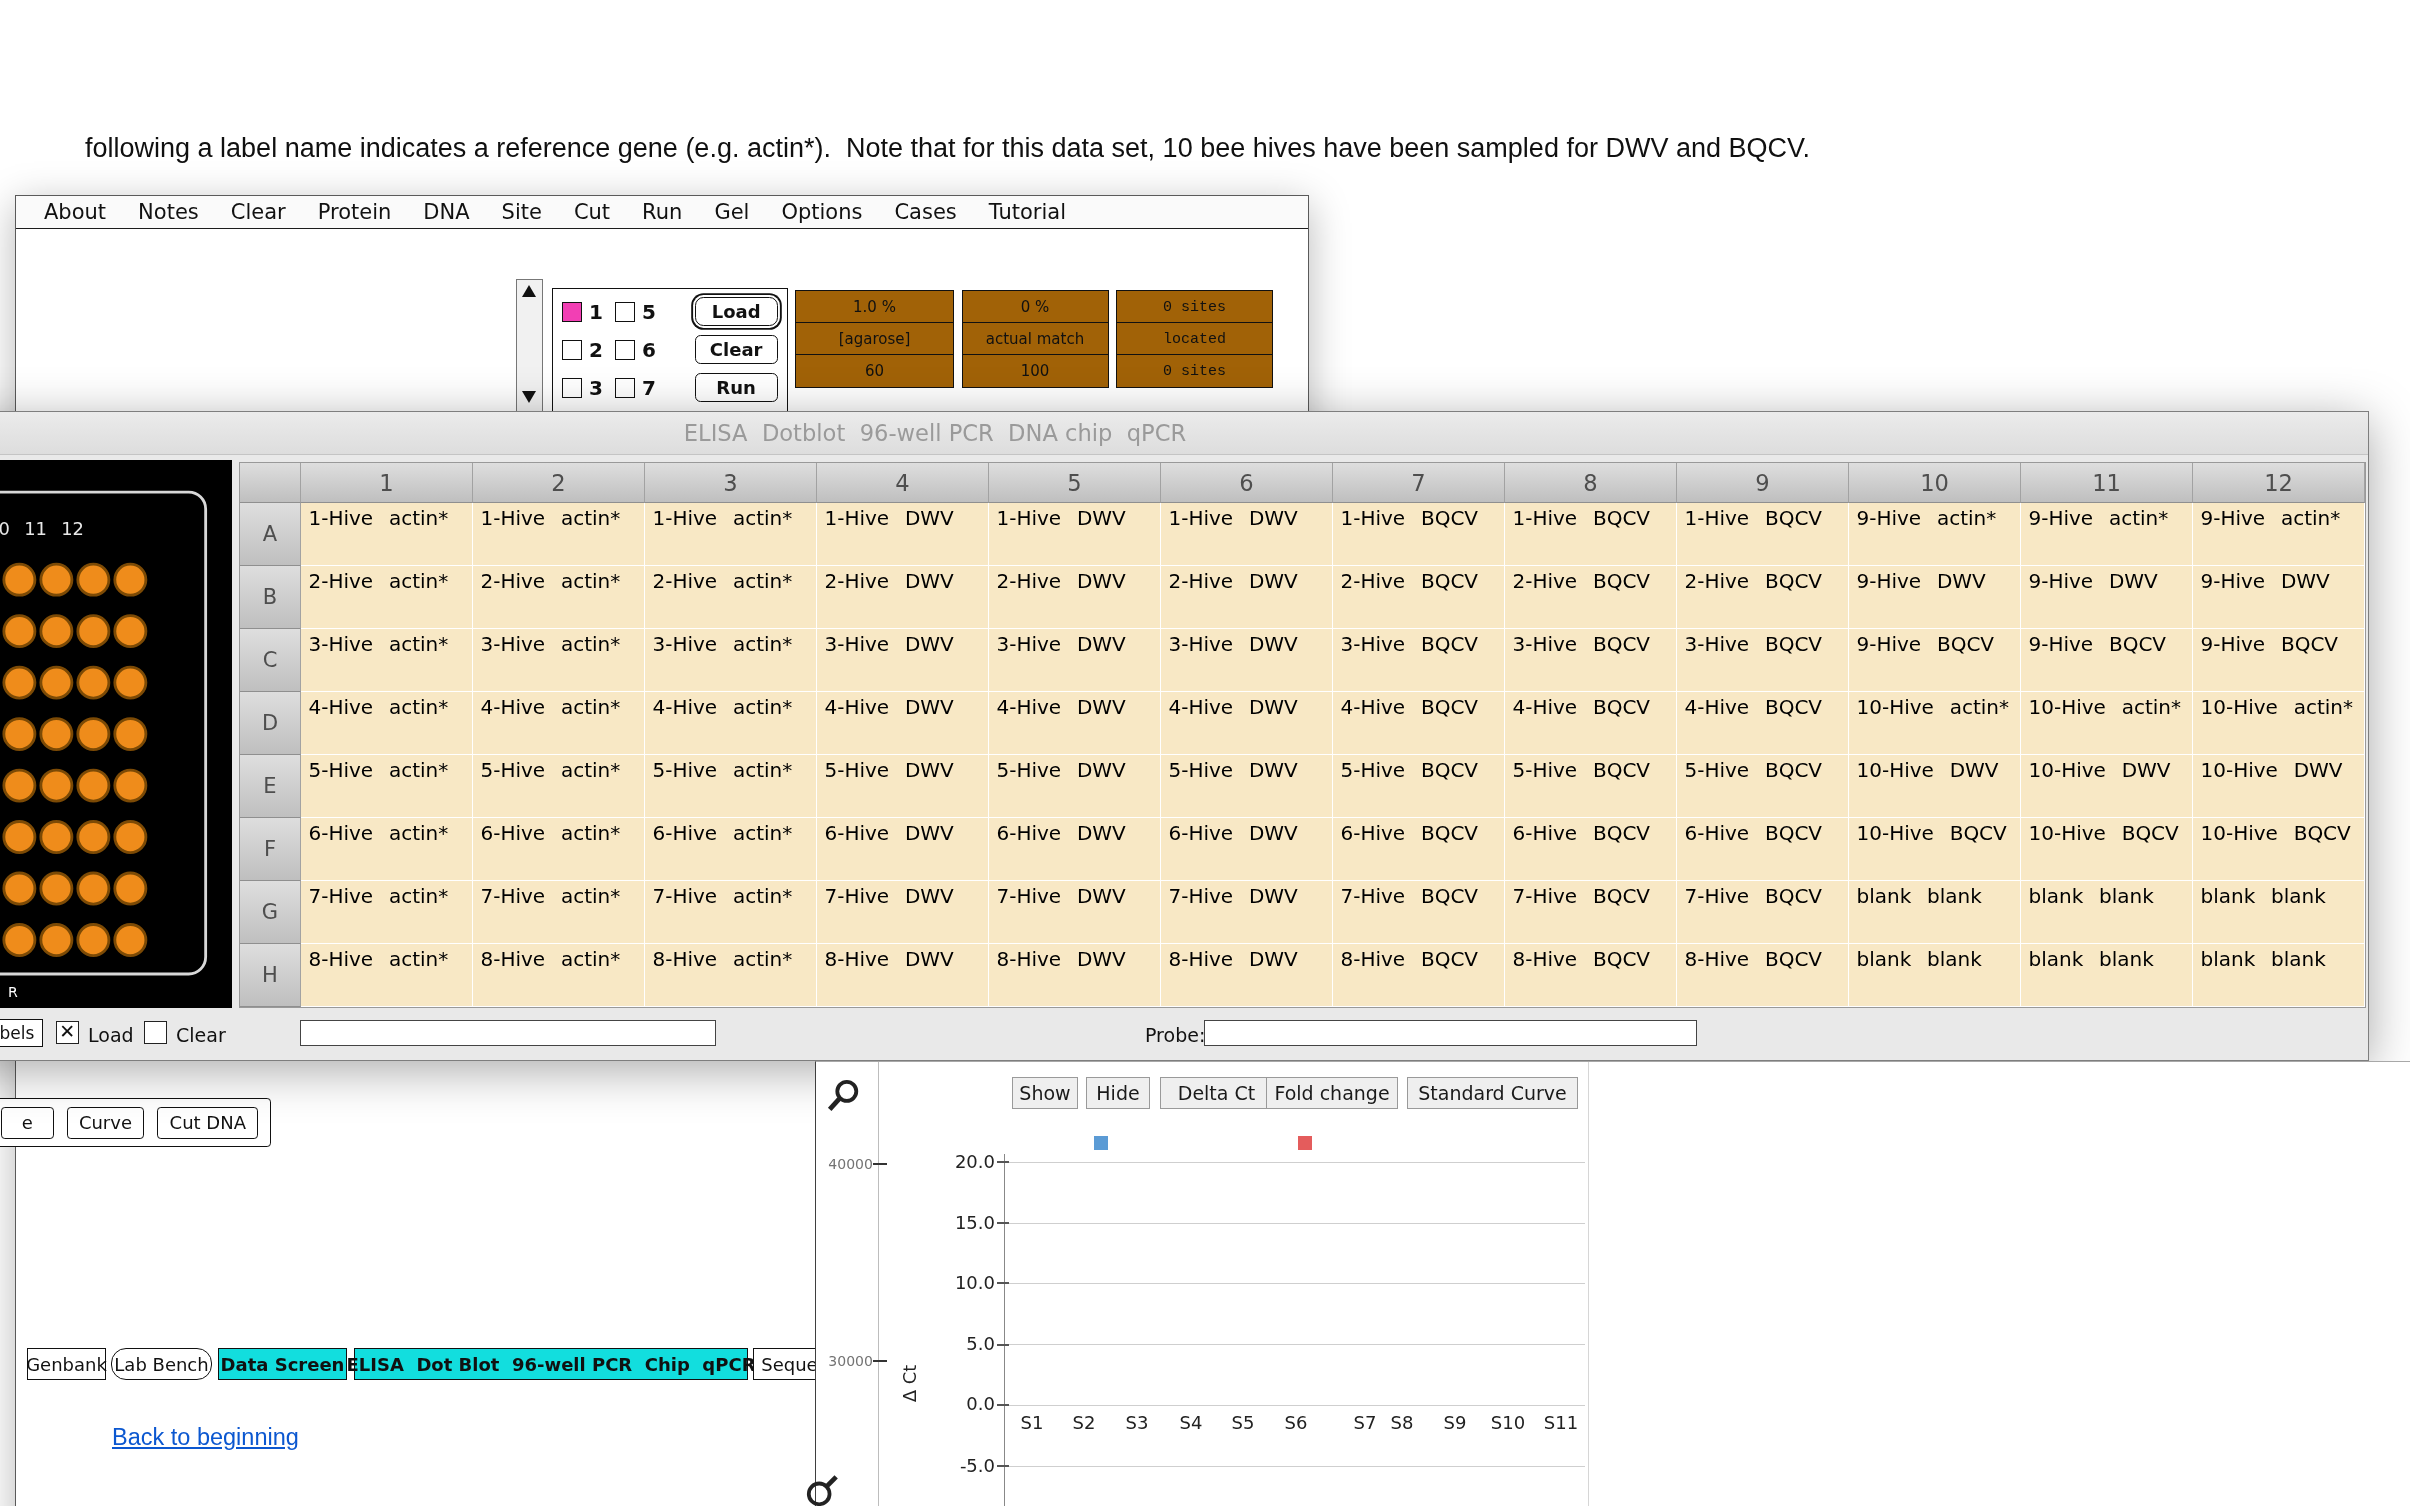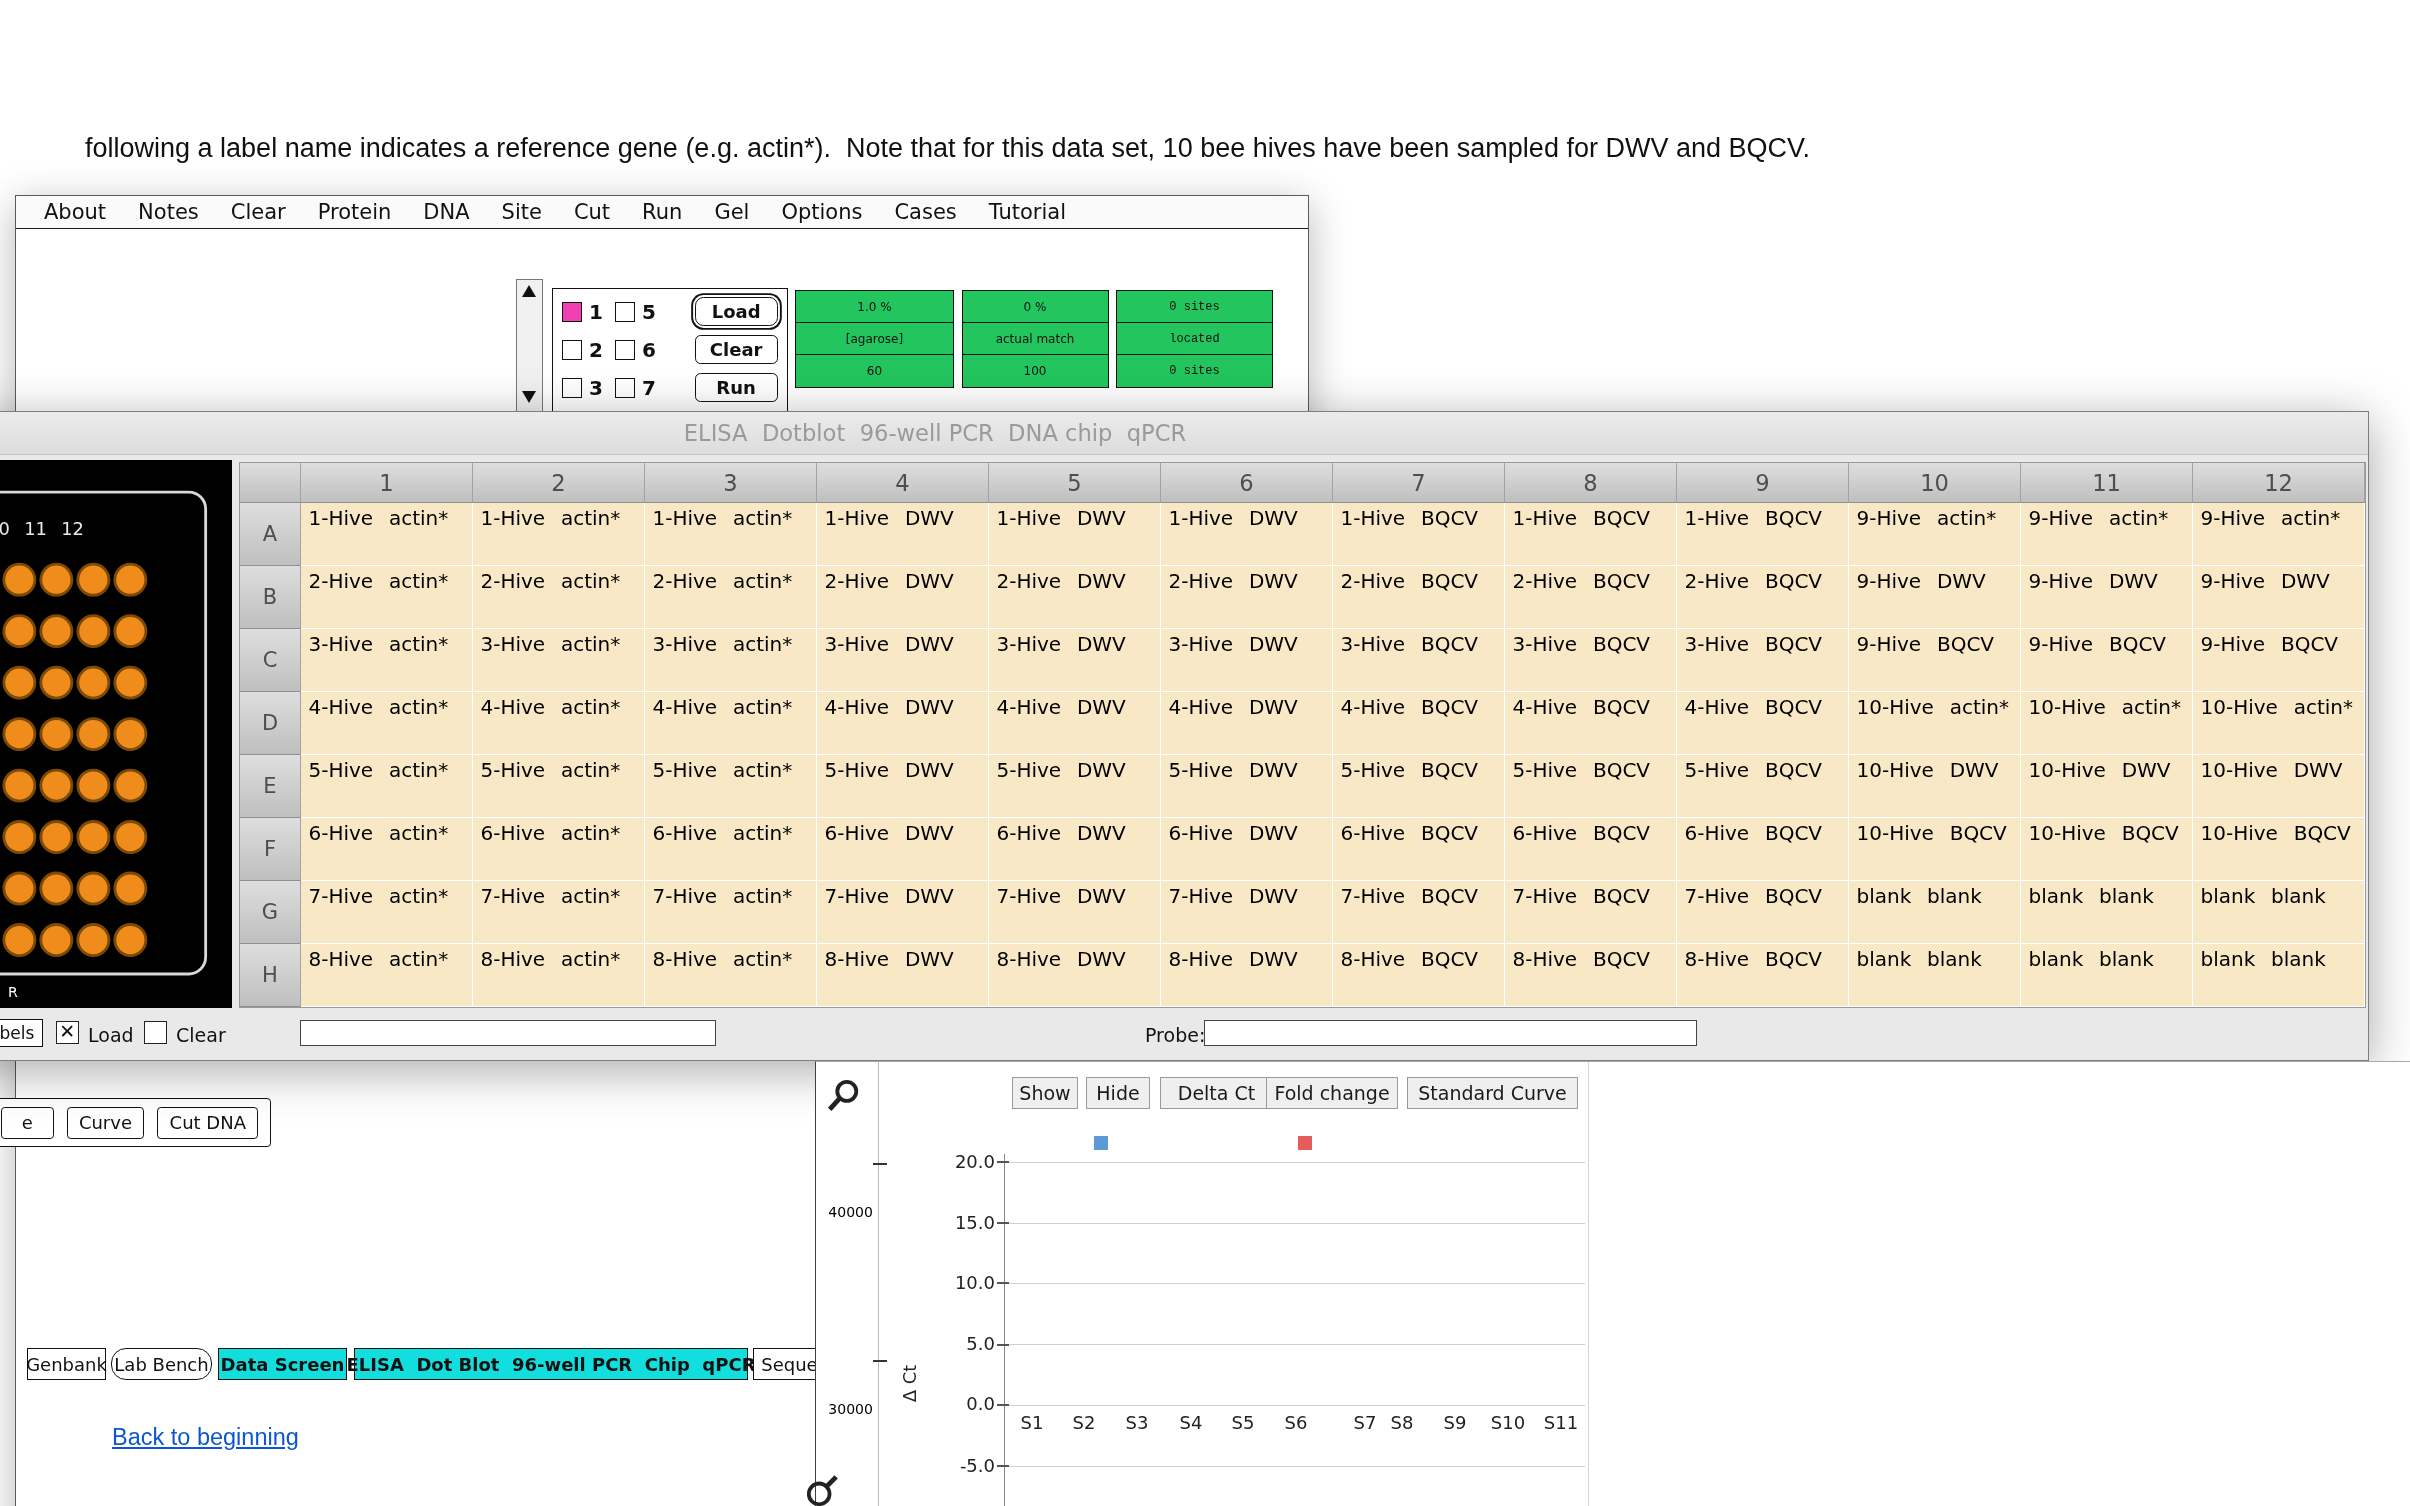--- a/index.html
+++ b/index.html
@@ -32,22 +32,22 @@
   .lane-row{display:flex;align-items:center;height:38px;padding:0 9.4px;}
   .cb{width:20px;height:20px;border:1.9px solid #111;background:#fff;flex:0 0 auto;box-sizing:border-box;}
   .cb-pink{background:#f23fb4;}
   .lane-num{font-size:20px;font-weight:bold;margin:0 9.4px 0 6.6px;width:17px;}
   .lane-btn{margin-left:auto;width:81px;height:27px;border:1.9px solid #111;border-radius:5.6px;background:#fff;
             font-size:18px;font-weight:600;display:flex;align-items:center;justify-content:center;}
   .lane-btn.default{box-shadow:0 0 0 1.9px #fff,0 0 0 3.8px #111;border-radius:8.5px;}
 
   #readouts{position:absolute;left:779px;top:94px;display:flex;gap:7.5px;}
   .readout-col{display:flex;flex-direction:column;}
-  .readout-cell{height:34px;border:1.9px solid #111;margin-top:-1.9px;background:#22c55e;display:flex;
-                align-items:center;justify-content:center;font-size:12px;white-space:nowrap;
+  .readout-cell{height:34px;border:1.9px solid #111;margin-top:-1.9px;background:#a16207;display:flex;
+                align-items:center;justify-content:center;font-size:15px;white-space:nowrap;
                 padding:0 5.6px;box-sizing:border-box;}
   .readout-cell:first-child{margin-top:0;}
 
   
   #enzyme-group{position:absolute;left:-11.3px;top:1098px;border:1.9px solid #111;border-radius:3.8px;
                 background:#fff;padding:7.5px 11.3px;display:flex;gap:13px;z-index:8;}
   .tool-btn{border:1.9px solid #111;border-radius:3.8px;background:#fff;font-size:18px;height:30px;
             display:flex;align-items:center;justify-content:center;padding:0 11.3px;white-space:pre;}
   .tabs-row{position:absolute;top:1348px;left:0;height:32px;z-index:8;width:847px;}
   .tab-btn{position:absolute;height:32px;border:1.9px solid #111;background:#fff;font-size:18px;
@@ -92,21 +92,21 @@
   #qpcr .vline2{position:absolute;left:772px;top:0;width:0.9px;height:445px;background:#d6d6d6;}
   .qbtn{position:absolute;top:15px;height:32px;background:#efefef;border:0.9px solid #9a9a9a;font-size:19px;
         display:flex;align-items:center;justify-content:center;color:#1a1a1a;box-sizing:border-box;}
   .legend-sq{position:absolute;top:74px;width:14px;height:14px;}
   .grid-line{position:absolute;left:188px;width:581px;height:0.9px;background:#cfcfcf;}
   .yaxis{position:absolute;left:188px;top:92px;width:0.9px;height:353px;background:#888;}
   .ytick{position:absolute;left:181px;width:12.2px;height:1.9px;background:#555;}
   .ytick-label{position:absolute;left:113px;width:66px;text-align:right;font-size:18px;color:#222;}
   .xlab{position:absolute;top:350px;font-size:18px;color:#222;transform:translateX(-50%);}
   .ylab-rot{position:absolute;left:75px;top:311px;font-size:18px;color:#222;transform:rotate(-90deg);white-space:pre;}
-  .scale-num{position:absolute;left:1.9px;width:55px;text-align:right;font-size:14px;color:#000000;margin-top:48px;}
+  .scale-num{position:absolute;left:1.9px;width:55px;text-align:right;font-size:14px;color:#737373;}
   .scale-tick{position:absolute;left:57px;width:14px;height:1.9px;background:#333;}
 </style>
 </head>
 <body>
 
 <div class="intro">
   <div>following a label name indicates a reference gene (e.g. actin*).  Note that for this data set, 10 bee hives have been sampled for DWV and BQCV.</div>
 </div>
 
 <div id="caseit">

